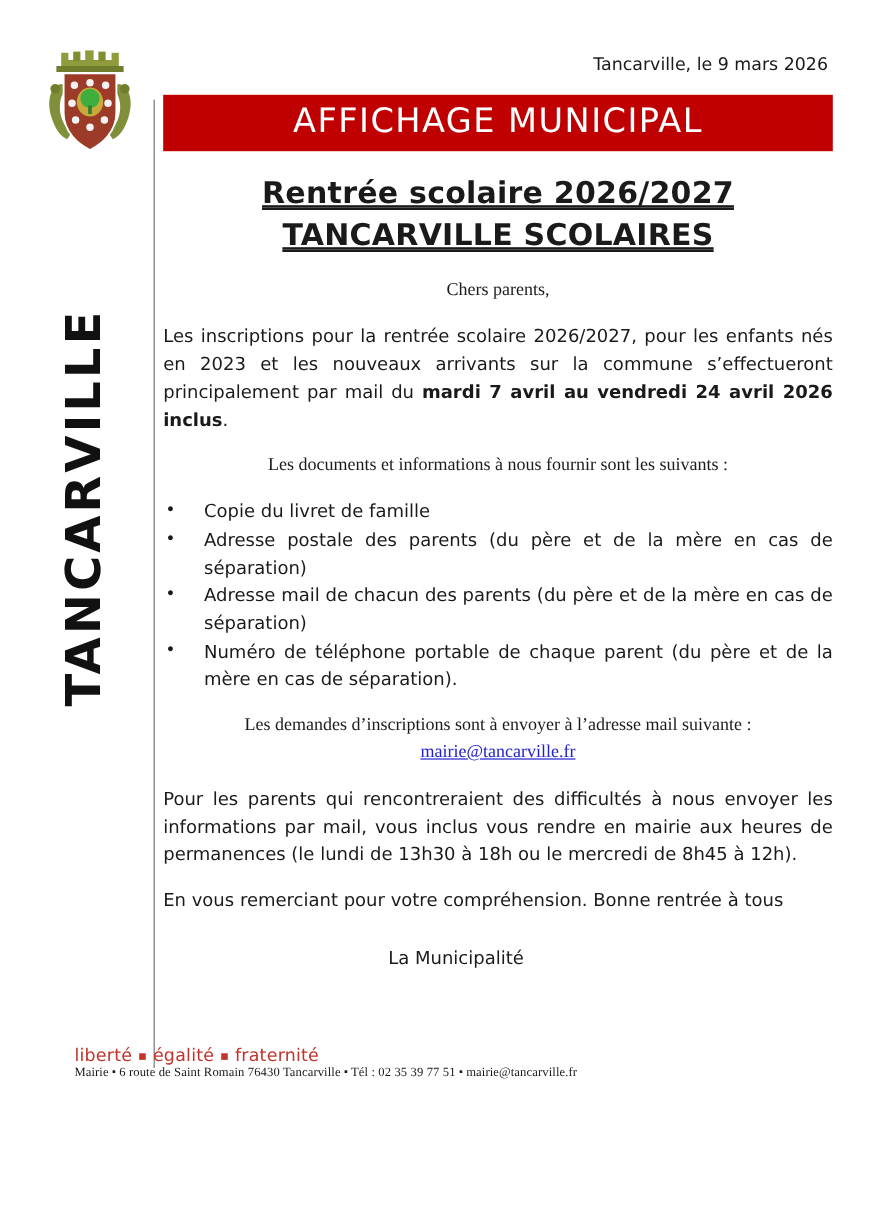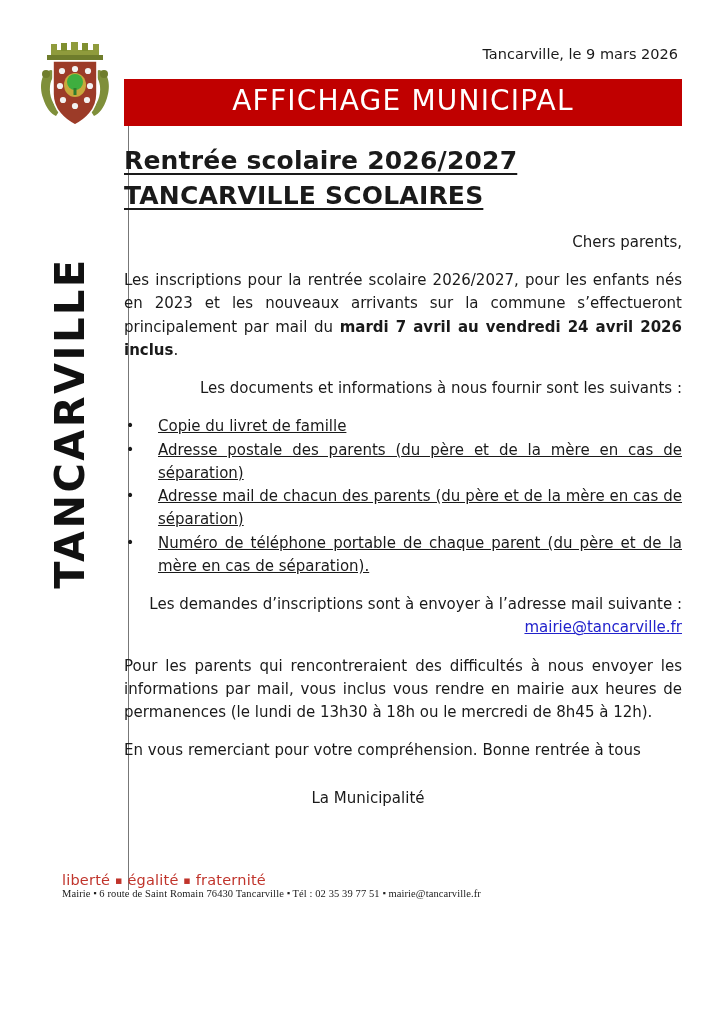--- a/index.html
+++ b/index.html
@@ -60,21 +60,21 @@
     left: 128px;
     top: 83px;
     width: 1px;
     height: 807px;
     background: #777;
   }
 
   
   .content {
     position: absolute;
-    left: 124px;
+    left: 136px;
     top: 0;
     width: 558px;
   }
 
   .dateline {
     text-align: right;
     font-size: 14.5px;
     margin-top: 46px;
     padding-right: 4px;
     color: #1a1a1a;
@@ -86,49 +86,49 @@
     color: #ffffff;
     text-align: center;
     font-size: 28px;
     font-weight: 400;
     letter-spacing: 1.2px;
     padding: 7px 0 9px 0;
     line-height: 1.1;
   }
 
   .title-block {
-    text-align: left;
+    text-align: center;
     margin-top: 17px;
+    text-decoration: underline;
   }
   .title-line {
     font-size: 25px;
     font-weight: 700;
     text-decoration: underline;
     text-underline-offset: 4px;
     line-height: 1.42;
     letter-spacing: 0.2px;
   }
 
   .body-text {
     margin-top: 17px;
     font-size: 15px;
     line-height: 1.55;
   }
 
   p.para {
     margin: 0 0 15px 0;
     text-align: justify;
   }
-  p.para.nojust { text-align: right; }
+  p.para.nojust { text-align: center; font-family: Liberation Serif, serif; }
 
   .bullets {
     margin: 0 0 15px 0;
     padding: 0;
     list-style: none;
-    text-decoration: underline;
   }
   .bullets li {
     position: relative;
     padding-left: 34px;
     text-align: justify;
     margin: 0;
     line-height: 1.55;
   }
   .bullets li::before {
     content: "\2022";

